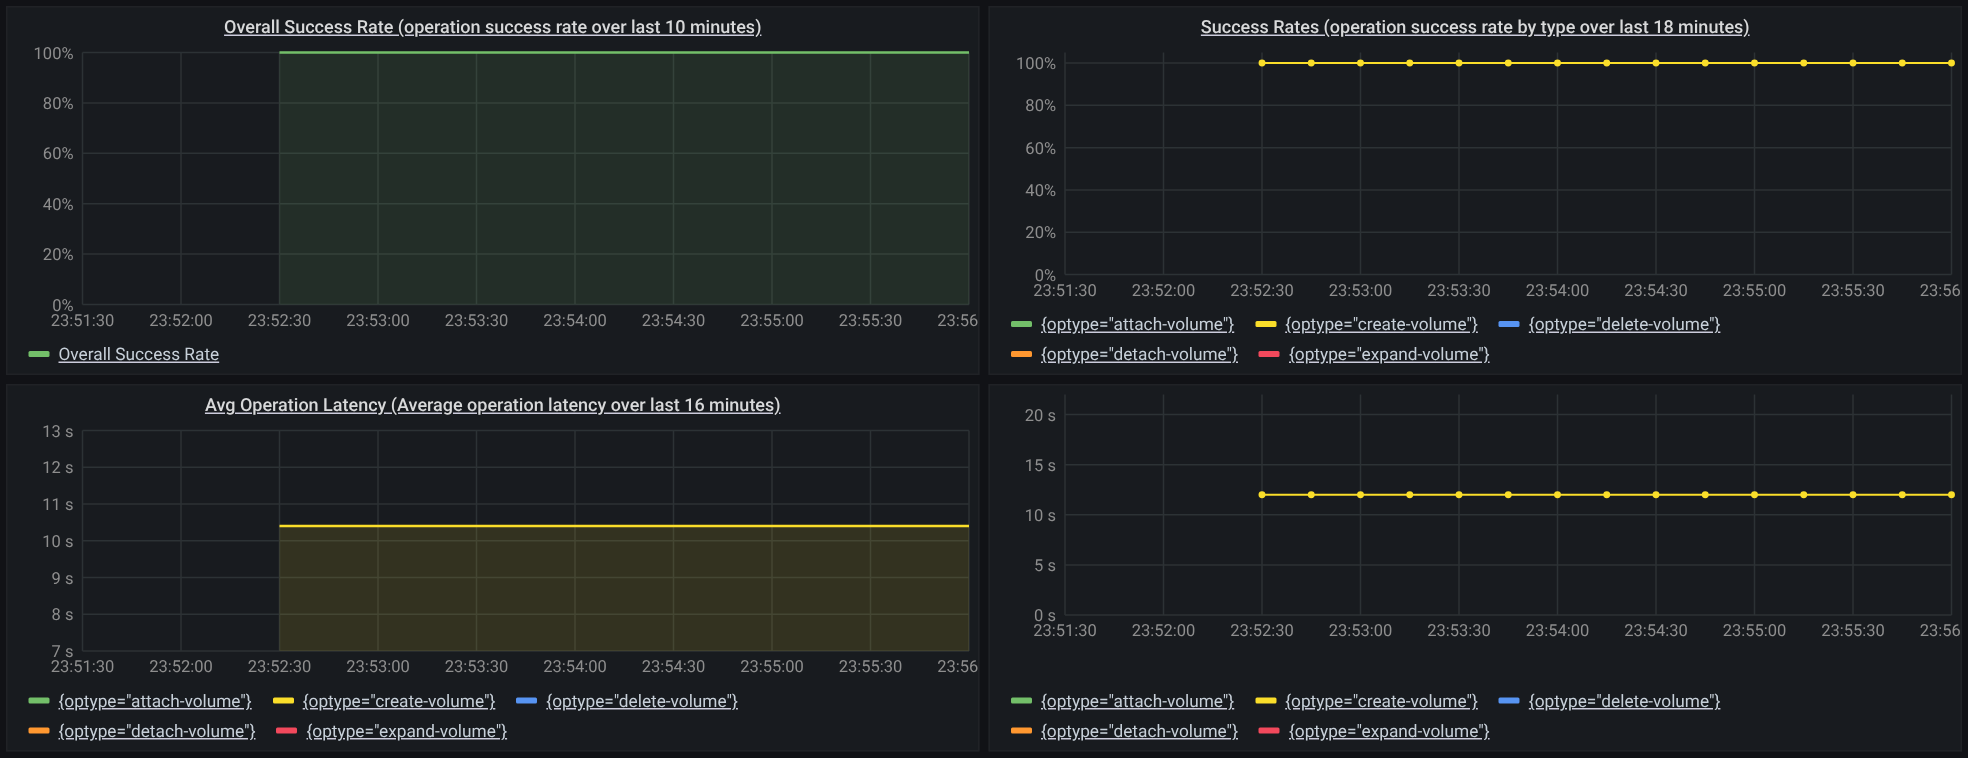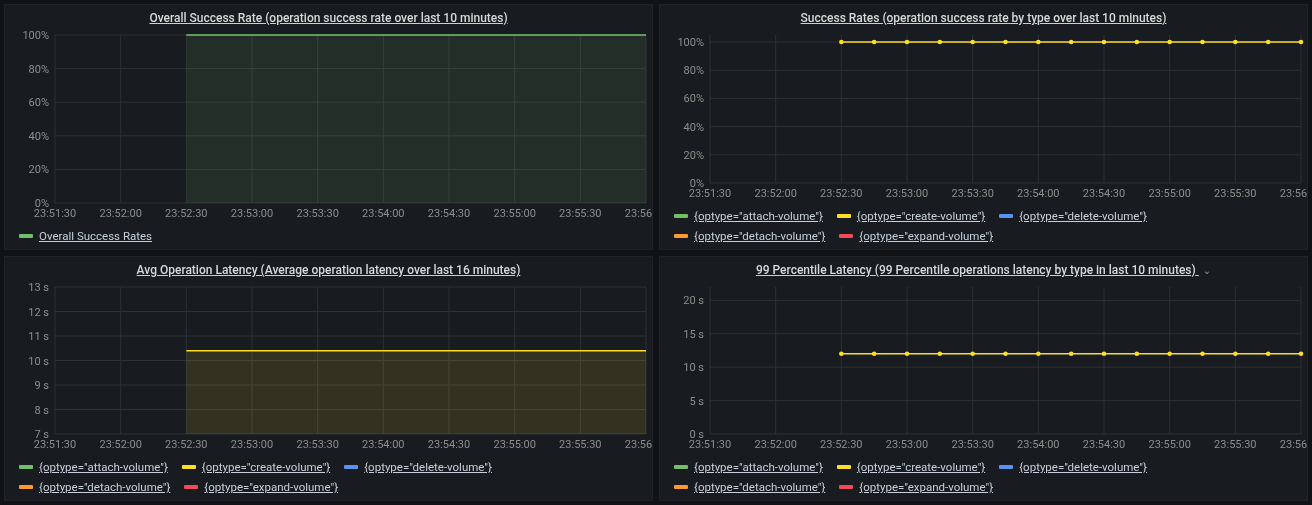--- a/index.html
+++ b/index.html
@@ -115,27 +115,27 @@
         <text x="575.3333333333333" y="188" text-anchor="middle" class="axis-text">23:55:30</text>
         <line x1="641" x2="641" y1="6" y2="174" class="grid-line"></line>
         <text x="641" y="188" text-anchor="middle" class="axis-text">23:56:00</text>
         <path d="M 181.33333333333331 174 L 181.33333333333331 6 247 6 312.66666666666663 6 378.33333333333337 6 444 6 509.6666666666667 6 575.3333333333333 6 641 6 L 641 174 Z" fill="#73BF69" fill-opacity="0.12"></path>
         <path d="M 181.33333333333331 6 L 247 6 L 312.66666666666663 6 L 378.33333333333337 6 L 444 6 L 509.6666666666667 6 L 575.3333333333333 6 L 641 6" fill="none" stroke="#73BF69" stroke-width="1.6"></path>
       </svg>
     </div>
   <div class="legend">
       <div class="legend-item">
         <span class="swatch" style="background: rgb(115, 191, 105);"></span>
-        <span>Overall Success Rates</span>
+        <span>Overall Success Rate</span>
       </div>
     </div>
 </div>
 
 <div class="panel">
-  <div class="panel-title">Success Rates (operation success rate by type over last 10 minutes)</div>
+  <div class="panel-title">Success Rates (operation success rate by type over last 18 minutes)</div>
   <div class="plot">
       <svg width="647" height="176">
         <line x1="50" x2="641" y1="154" y2="154" class="grid-line"></line>
         <text x="44" y="158" text-anchor="end" class="axis-text">0%</text>
         <line x1="50" x2="641" y1="125.80952380952381" y2="125.80952380952381" class="grid-line"></line>
         <text x="44" y="129.8095238095238" text-anchor="end" class="axis-text">20%</text>
         <line x1="50" x2="641" y1="97.61904761904762" y2="97.61904761904762" class="grid-line"></line>
         <text x="44" y="101.61904761904762" text-anchor="end" class="axis-text">40%</text>
         <line x1="50" x2="641" y1="69.42857142857143" y2="69.42857142857143" class="grid-line"></line>
         <text x="44" y="73.42857142857143" text-anchor="end" class="axis-text">60%</text>
@@ -265,24 +265,20 @@
         <span>{optype="detach-volume"}</span>
       </div>
       <div class="legend-item">
         <span class="swatch" style="background: rgb(242, 73, 92);"></span>
         <span>{optype="expand-volume"}</span>
       </div>
     </div>
 </div>
 
 <div class="panel">
-  <div class="panel-title">
-    <span>99 Percentile Latency (99 Percentile operations latency by type in last 10 minutes)</span>
-    <span class="chevron">⌄</span>
-  </div>
   <div class="plot">
       <svg width="647" height="175">
         <line x1="50" x2="641" y1="153" y2="153" class="grid-line"></line>
         <text x="44" y="157" text-anchor="end" class="axis-text">0 s</text>
         <line x1="50" x2="641" y1="119.5909090909091" y2="119.5909090909091" class="grid-line"></line>
         <text x="44" y="123.5909090909091" text-anchor="end" class="axis-text">5 s</text>
         <line x1="50" x2="641" y1="86.18181818181817" y2="86.18181818181817" class="grid-line"></line>
         <text x="44" y="90.18181818181817" text-anchor="end" class="axis-text">10 s</text>
         <line x1="50" x2="641" y1="52.77272727272728" y2="52.77272727272728" class="grid-line"></line>
         <text x="44" y="56.77272727272728" text-anchor="end" class="axis-text">15 s</text>

